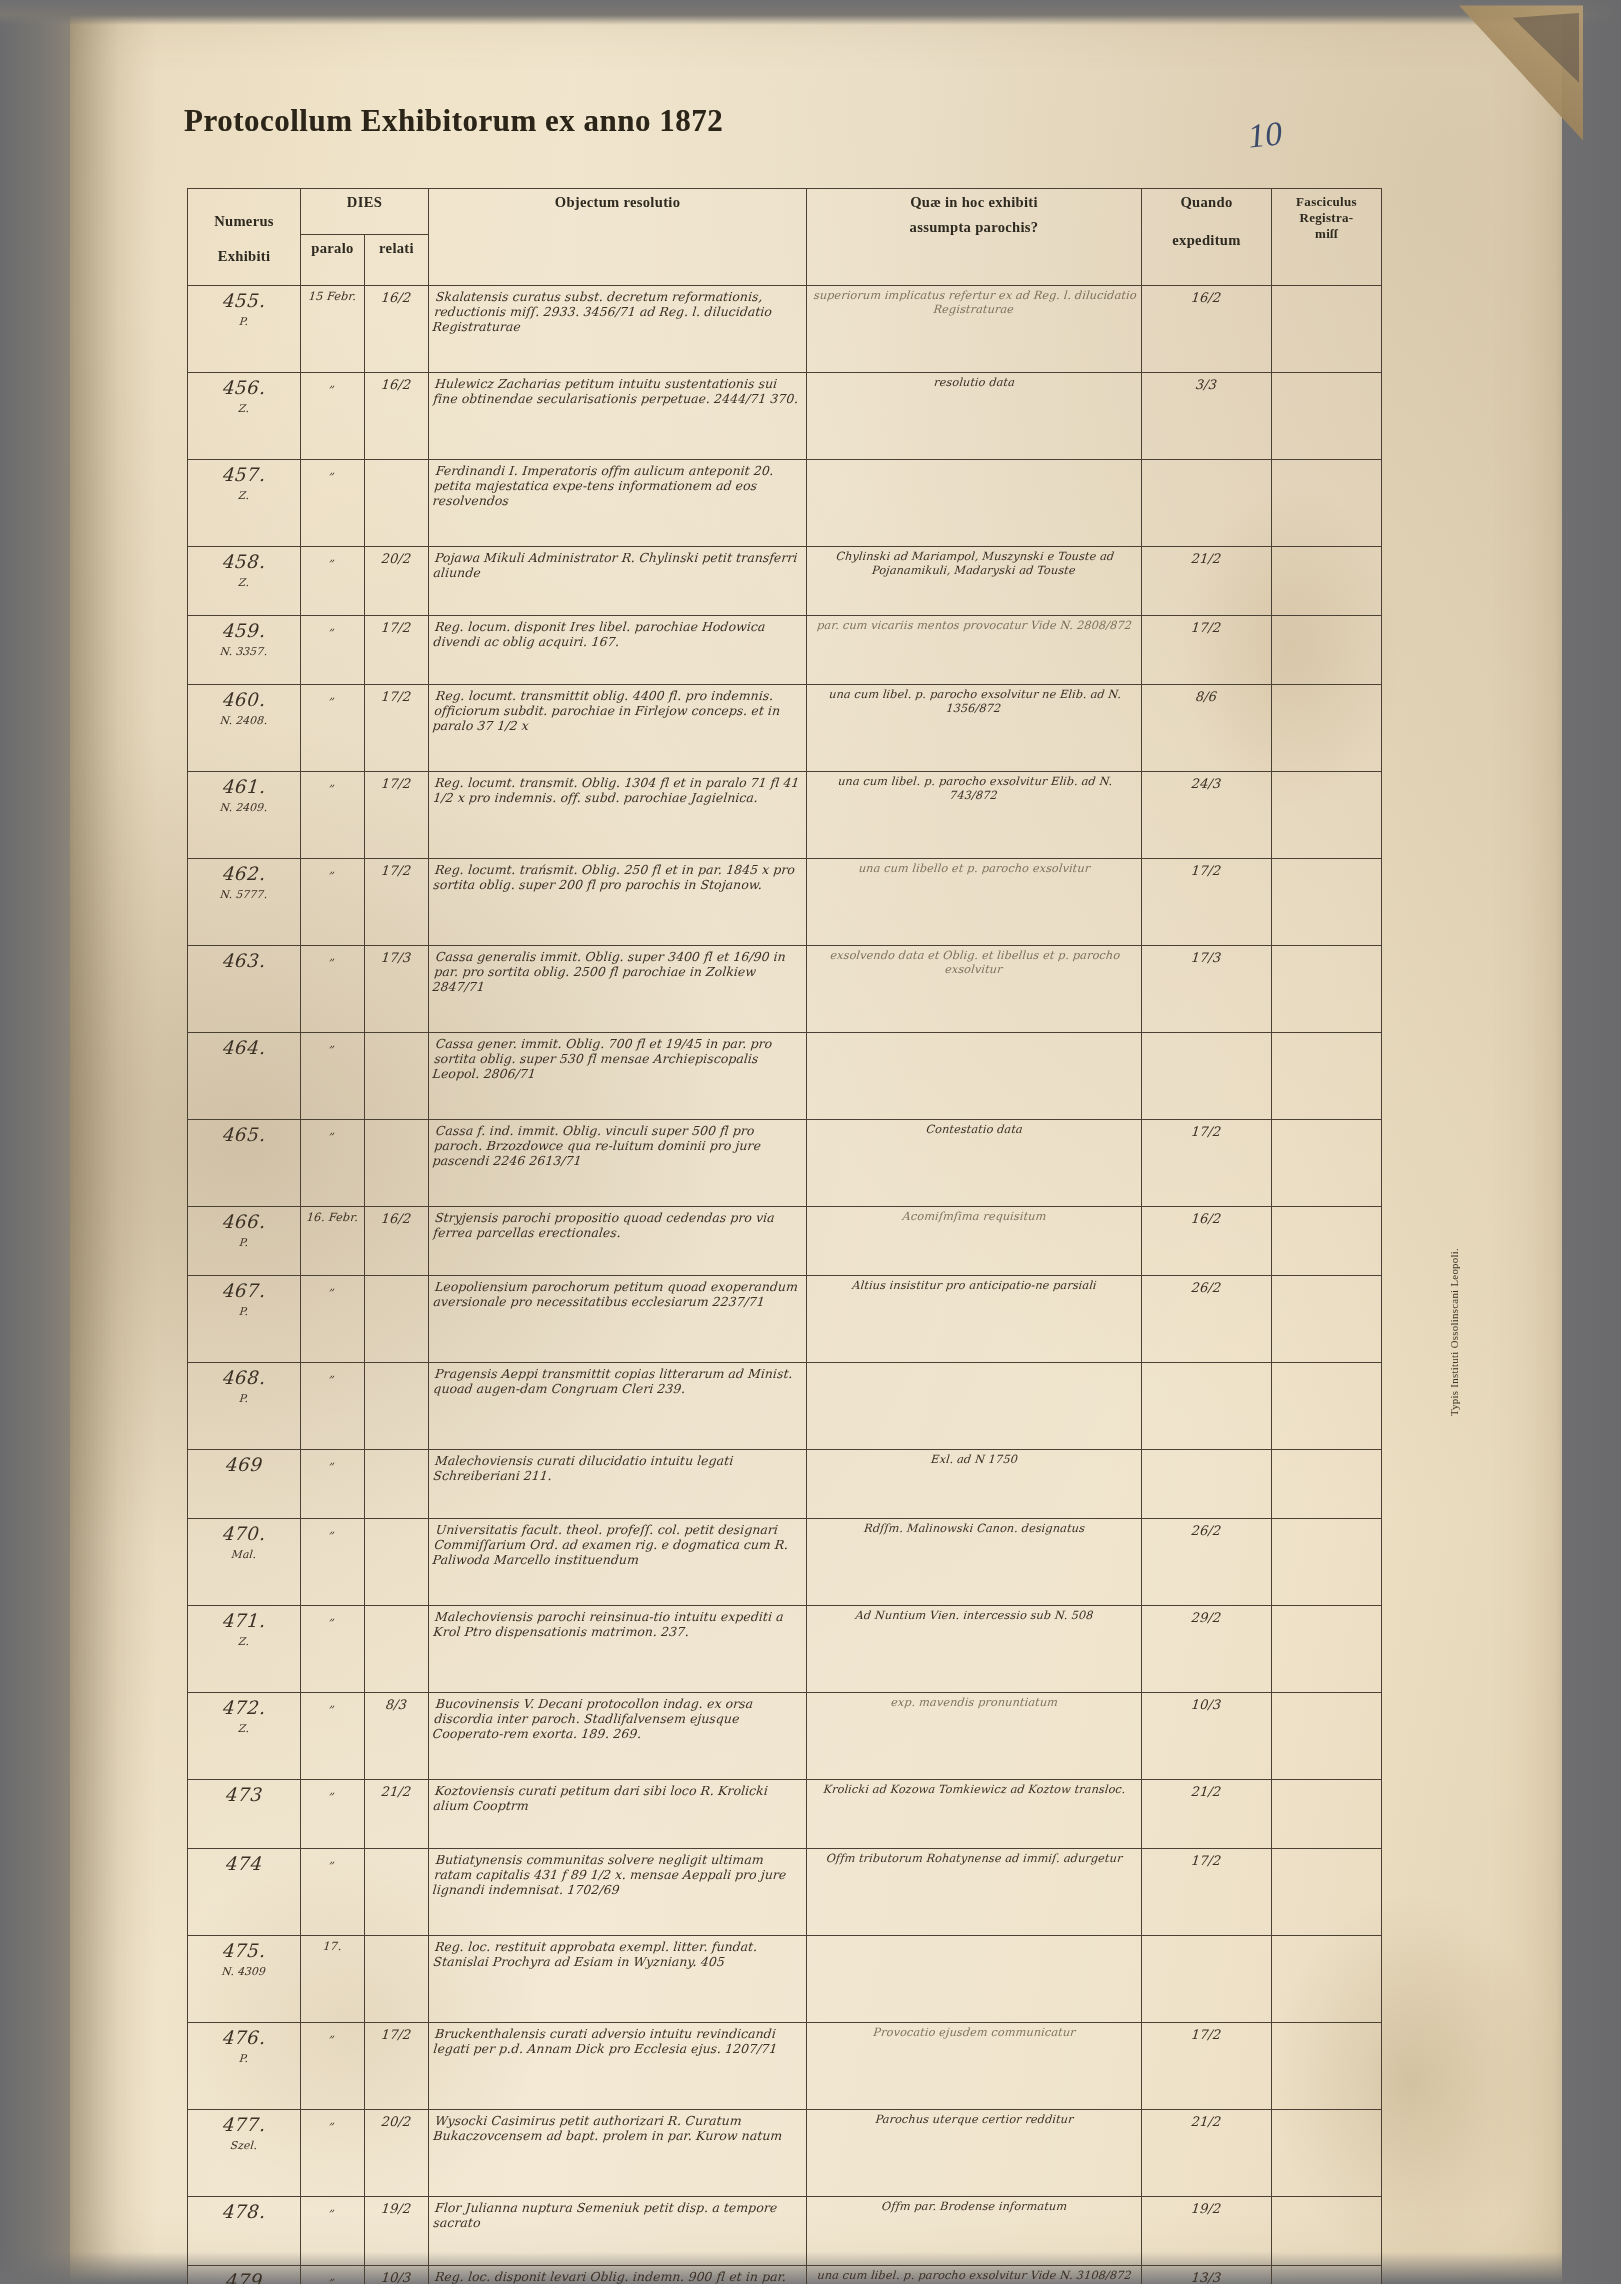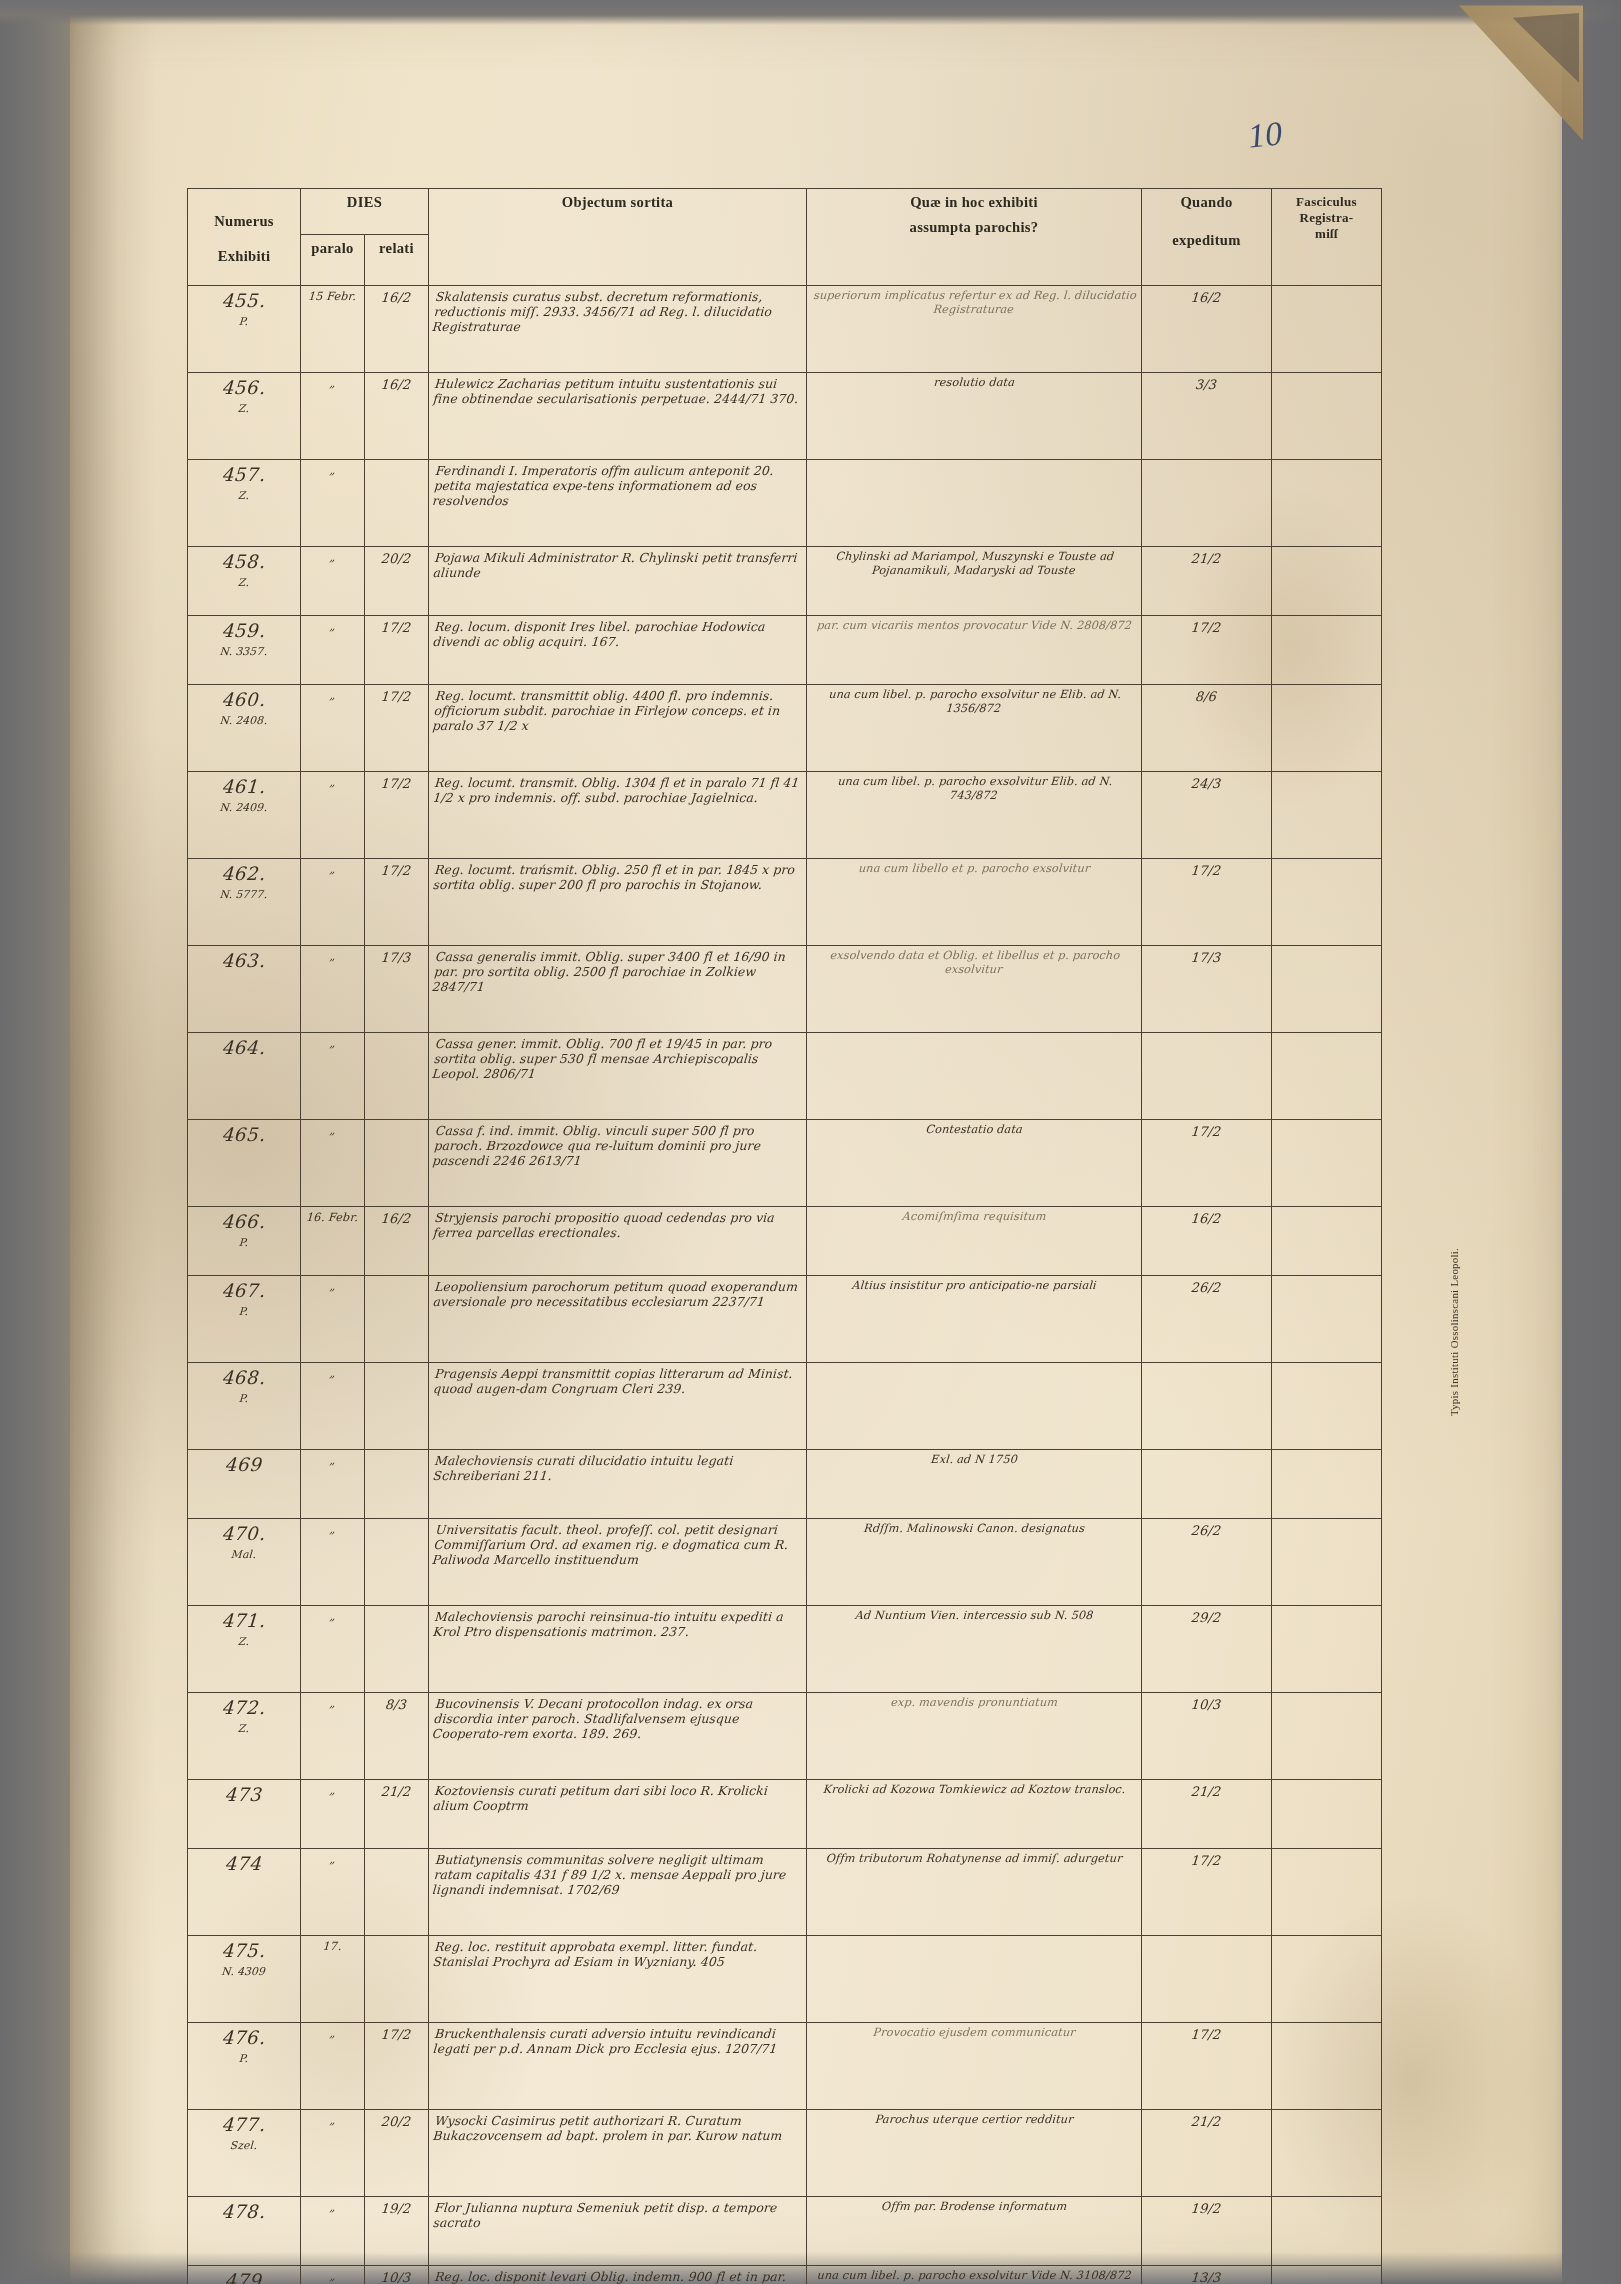--- a/index.html
+++ b/index.html
@@ -233,41 +233,42 @@
   <div class="edge-top"></div>
   <div class="edge-bottom"></div>
   <div class="edge-right"></div>
   <div class="corner-fold"></div>
   <div class="corner-dark"></div>
 
   <div class="stain" style="left:1178px;top:486px;width:227px;height:324px;background:radial-gradient(ellipse,rgba(150,115,60,0.18),rgba(150,115,60,0) 70%);"></div>
   <div class="stain" style="left:162px;top:1838px;width:378px;height:378px;background:radial-gradient(ellipse,rgba(140,110,60,0.14),rgba(140,110,60,0) 70%);"></div>
   <div class="stain" style="left:1270px;top:1892px;width:281px;height:378px;background:radial-gradient(ellipse,rgba(130,100,55,0.20),rgba(130,100,55,0) 70%);"></div>
 
+  <div class="title">Protocollum Exhibitorum ex anno 1872</div>
   <div class="folio">10</div>
   <div class="side-imprint">Typis Instituti Ossolinscani Leopoli.</div>
 
   <table class="grid">
     <colgroup>
       <col class="c-num">
         <col class="c-rec">
         <col class="c-rel">
       <col class="c-obj">
         <col class="c-quae">
         <col class="c-exp">
         <col class="c-fasc">
     </colgroup>
     <thead>
       <tr>
         <th rowspan="2">
           <div style="margin-top:18.4px;">Numerus</div>
           <div style="margin-top:18.4px;text-align:center;">Exhibiti</div>
         </th>
         <th colspan="2" class="hdr-dies" style="height:34px;">DIES</th>
-        <th rowspan="2">Objectum  sortita</th>
+        <th rowspan="2">Objectum  resolutio</th>
         <th rowspan="2">
           <div>Quæ in hoc exhibiti</div>
           <div style="margin-top:7.6px;">assumpta parochis?</div>
         </th>
         <th rowspan="2">
           <div>Quando</div>
           <div style="margin-top:21px;">expeditum</div>
         </th>
         <th rowspan="2">
           <div style="font-size:13px;">Fasciculus</div>

